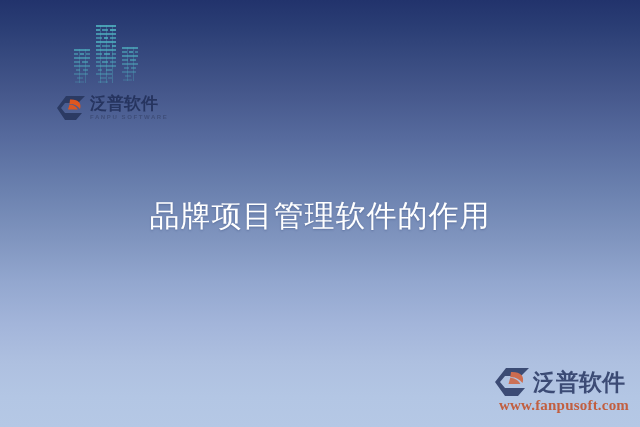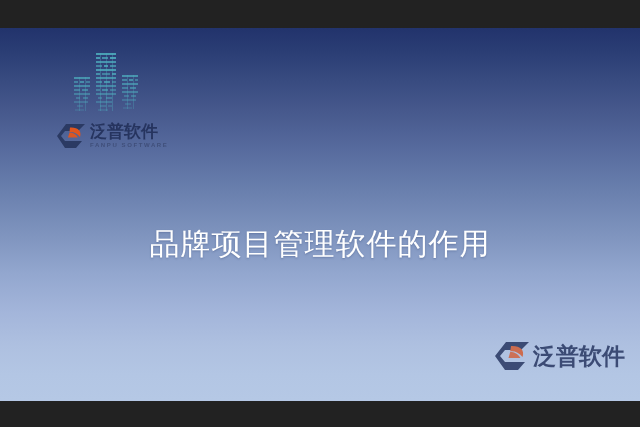--- a/index.html
+++ b/index.html
@@ -3,37 +3,36 @@
 <meta charset="utf-8">
 <style>
   html, body {
     margin: 0;
     padding: 0;
     background: #222;
   }
   #stage {
     position: relative;
     width: 640px;
-    height: 373px;
+    height: 427px;
     overflow: hidden;
     font-family: "Liberation Sans", "DejaVu Sans", sans-serif;
     background: linear-gradient(to bottom,
         #22336c 0%,
         #2a3d74 6%,
         #384b80 14%,
         #46588c 22%,
         #566a9d 32%,
         #6a80ae 44%,
         #8095bf 56%,
         #93a7cf 66%,
         #a3b5da 76%,
         #aec0e0 85%,
         #b3c6e4 93%,
         #b5c8e5 100%);
-    margin-top: 28px;
   }
 
   
   #city {
     position: absolute;
     left: 68px;
     top: 17px;
     width: 80px;
     height: 74px;
   }
@@ -231,15 +230,16 @@
     <div class="wm-top">
       <span class="wm-mark">
         <svg viewBox="0 0 36 30" xmlns="http://www.w3.org/2000/svg">
           <path d="M12,1 L35,1 L27,9 L11,9 L6,15 L11,21 L31,21 L24,29 L11,29 L1,15 Z" fill="#2c3b66"></path>
           <path d="M17,5 C26,4.5 31,9 28.5,16 C25,11.5 20.5,9.8 16.2,10.4 Z" fill="#d2613b"></path>
           <path d="M16.2,11 C20.5,11 24,12.8 26.4,17 L14.5,17 Z" fill="#d2613b" opacity=".95"></path>
         </svg>
       </span>
       <span class="wm-cn">泛普软件</span>
     </div>
+    <div class="wm-url">www.fanpusoft.com</div>
   </div>
 
 </div>
 
 </body></html>

